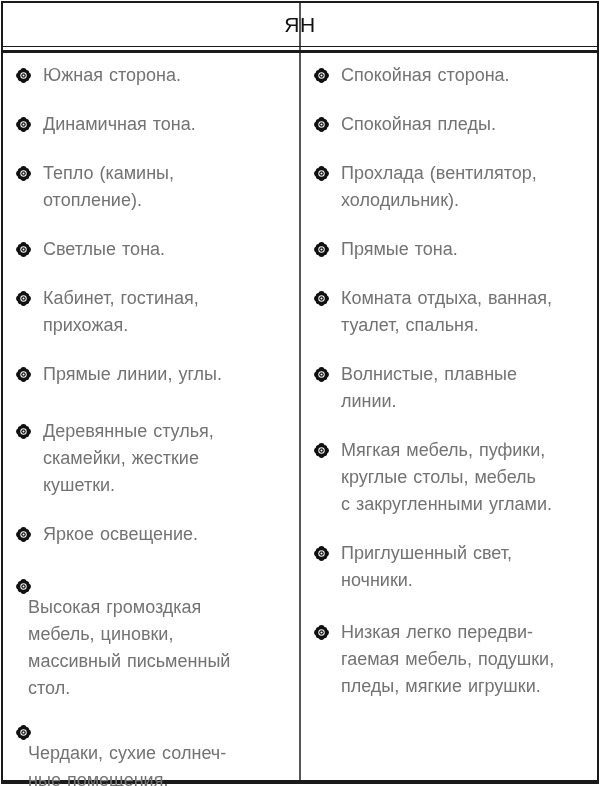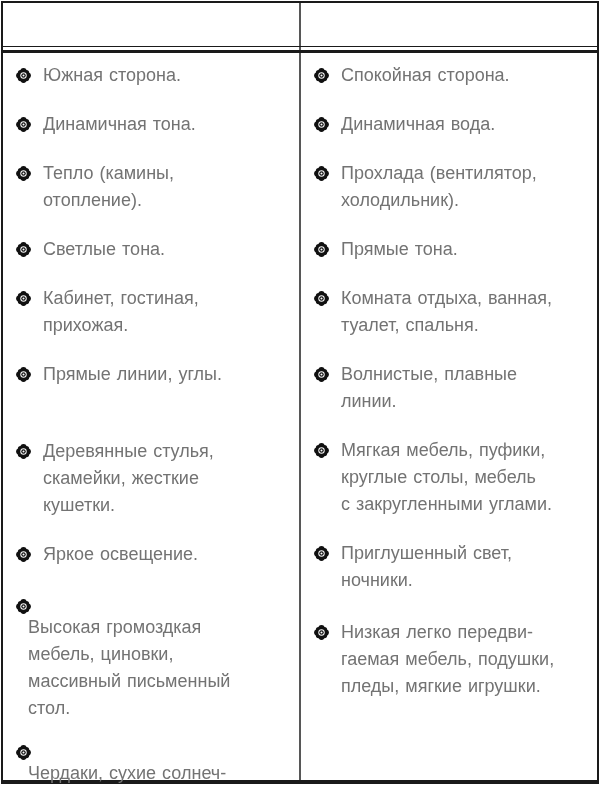--- a/index.html
+++ b/index.html
@@ -66,21 +66,21 @@
 
   ul.list { list-style: none; margin: 0; padding: 0; }
   li.item {
     display: flex;
     align-items: flex-start;
     margin-top: 22px;
   }
   li.item:first-child { margin-top: 0; }
 
   
-  .yang li.item:nth-child(7)  { margin-top: 50px; }
+  .yang li.item:nth-child(7)  { margin-top: 30px; }
   .yang li.item:nth-child(9)  { margin-top: 25px; flex-direction: column; }
   .yang li.item:nth-child(10) { margin-top: 17px; flex-direction: column; }
   .yin  li.item:nth-child(9)  { margin-top: 25px; }
 
   .bullet {
     flex: 0 0 15px;
     width: 15px; height: 15px;
     margin-top: 6px;
     display: inline-block;
   }
@@ -96,20 +96,21 @@
   }
 </style>
 </head>
 <body>
 
 <div class="page">
   <div class="table">
     <div class="v-divider"></div>
 
     <div class="header-row">
+      <div class="header-cell">ЯН</div>
     </div>
 
     <div class="double-rule"></div>
 
     <div class="body-row">
       <div class="cell left">
         <ul class="list yang">
   <li class="item">
     <span class="bullet">
       <svg viewBox="0 0 16 16" xmlns="http://www.w3.org/2000/svg" aria-hidden="true">
@@ -355,21 +356,21 @@
           <circle cx="4.9" cy="4.9" r="2.9"></circle>
           <circle cx="11.1" cy="4.9" r="2.9"></circle>
           <circle cx="4.9" cy="11.1" r="2.9"></circle>
           <circle cx="11.1" cy="11.1" r="2.9"></circle>
         </g>
         <circle cx="8" cy="8" r="3.4" fill="#ffffff"></circle>
         <circle cx="8" cy="8" r="2.4" fill="#111111"></circle>
         <circle cx="8" cy="8" r="1.1" fill="#ffffff"></circle>
       </svg>
     </span>
-    <span class="item-text">Динамичная вода.</span>
+    <span class="item-text">Спокойная пледы.</span>
   </li>
 
   <li class="item">
     <span class="bullet">
       <svg viewBox="0 0 16 16" xmlns="http://www.w3.org/2000/svg" aria-hidden="true">
         <g fill="#111111">
           <circle cx="8" cy="3.4" r="3.3"></circle>
           <circle cx="8" cy="12.6" r="3.3"></circle>
           <circle cx="3.4" cy="8" r="3.3"></circle>
           <circle cx="12.6" cy="8" r="3.3"></circle>

